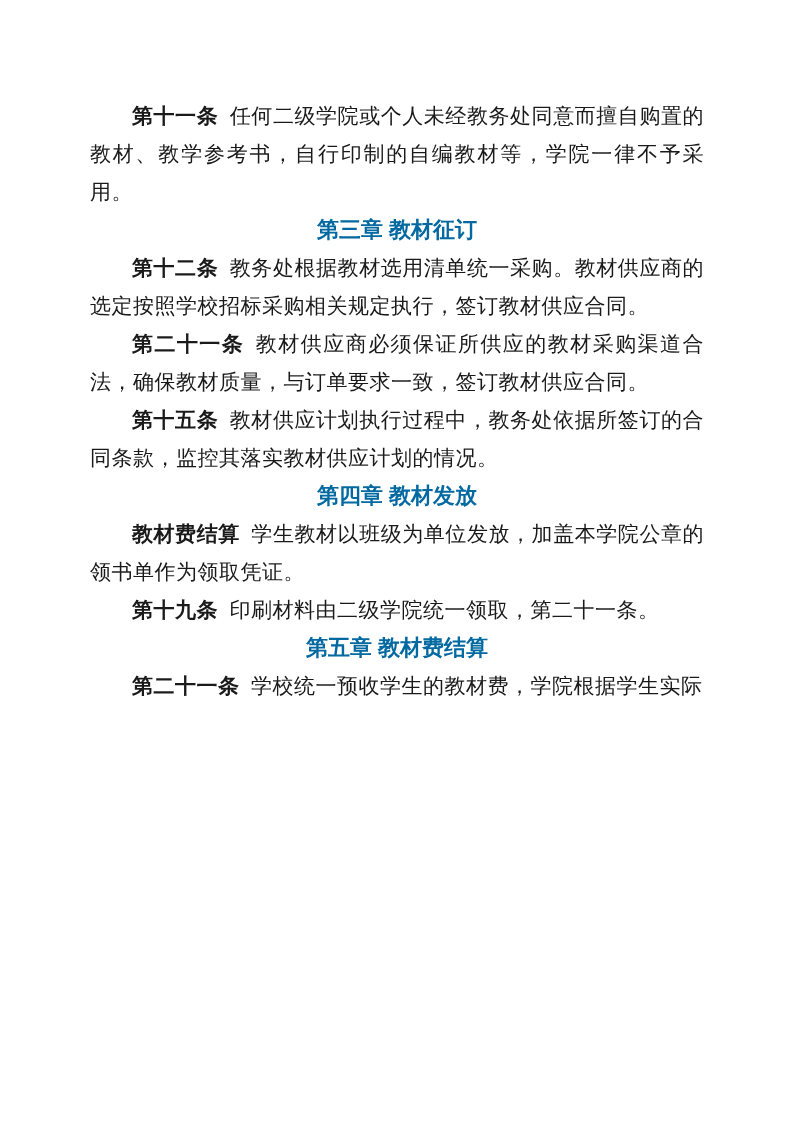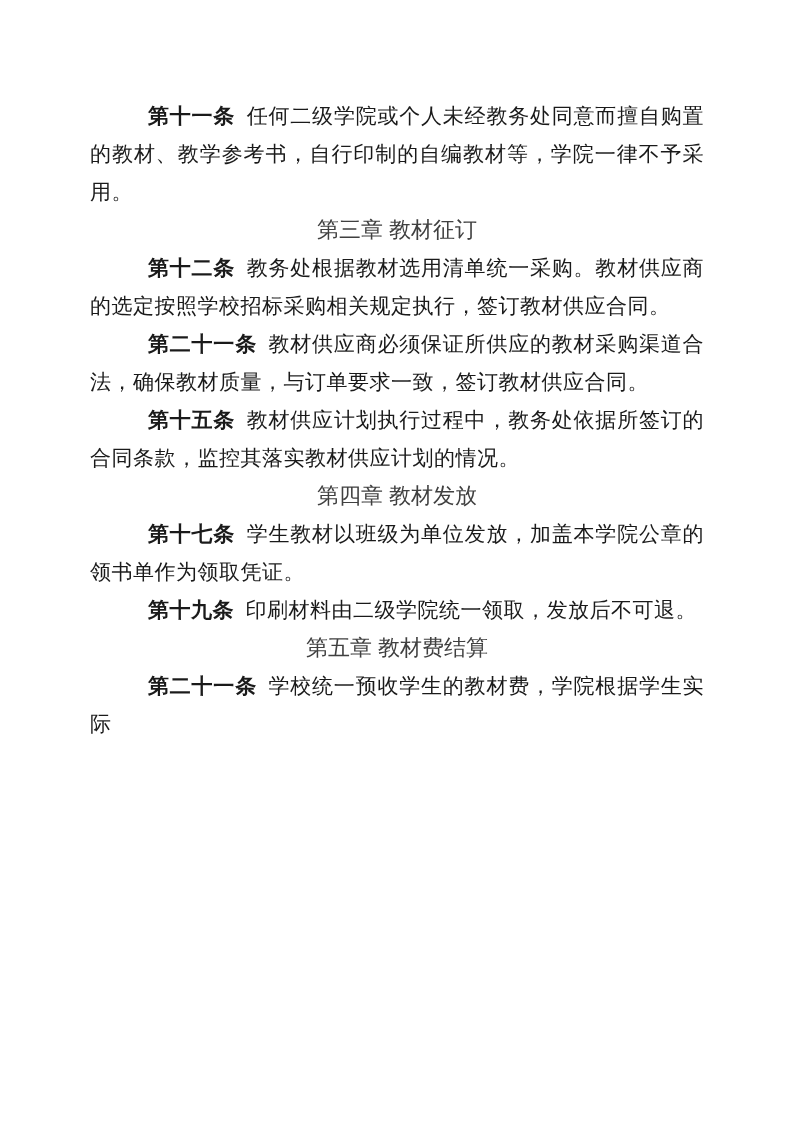--- a/index.html
+++ b/index.html
@@ -25,30 +25,29 @@
     line-height: 38px;
     text-indent: 2em;
     text-align: justify;
     text-justify: inter-character;
     letter-spacing: 0.5px;
   }
   .article-number {
     font-weight: 700;
     font-family: "Liberation Sans", "DejaVu Sans", sans-serif;
     margin-right: 0.55em;
-    margin-left: 16px;
   }
   .chapter {
     margin: 0;
     font-size: 22px;
     line-height: 38px;
-    font-weight: 400;
+    font-weight: 700;
     text-align: center;
     font-family: "Liberation Sans", "DejaVu Sans", sans-serif;
-    color: #404040;
+    color: #0369a1;
   }
 </style>
 </head>
 <body>
 
 <div class="page">
 
   <p class="para"><span class="article-number">第十一条</span><span>任何二级学院或个人未经教务处同意而擅自购置的教材、教学参考书，自行印制的自编教材等，学院一律不予采用。</span></p>
 
   <h2 class="chapter">第三章 教材征订</h2>
@@ -56,23 +55,23 @@
   <p class="para"><span class="article-number">第十二条</span><span>教务处根据教材选用清单统一采购。教材供应商的选定按照学校招标采购相关规定执行，签订教材供应合同。</span></p>
 
 
   <p class="para"><span class="article-number">第二十一条</span><span>教材供应商必须保证所供应的教材采购渠道合法，确保教材质量，与订单要求一致，签订教材供应合同。</span></p>
 
   <p class="para"><span class="article-number">第十五条</span><span>教材供应计划执行过程中，教务处依据所签订的合同条款，监控其落实教材供应计划的情况。</span></p>
 
   <h2 class="chapter">第四章 教材发放</h2>
 
 
-  <p class="para"><span class="article-number">第十七条</span><span>学生教材以班级为单位发放，加盖本学院公章的领书单作为领取凭证。</span></p>
+  <p class="para"><span class="article-number">教材费结算</span><span>学生教材以班级为单位发放，加盖本学院公章的领书单作为领取凭证。</span></p>
 
 
-  <p class="para"><span class="article-number">第十九条</span><span>印刷材料由二级学院统一领取，发放后不可退。</span></p>
+  <p class="para"><span class="article-number">第十九条</span><span>印刷材料由二级学院统一领取，第二十一条。</span></p>
 
 
   <h2 class="chapter">第五章 教材费结算</h2>
 
   <p class="para"><span class="article-number">第二十一条</span><span>学校统一预收学生的教材费，学院根据学生实际</span></p>
 
 </div>
 
 </body></html>

